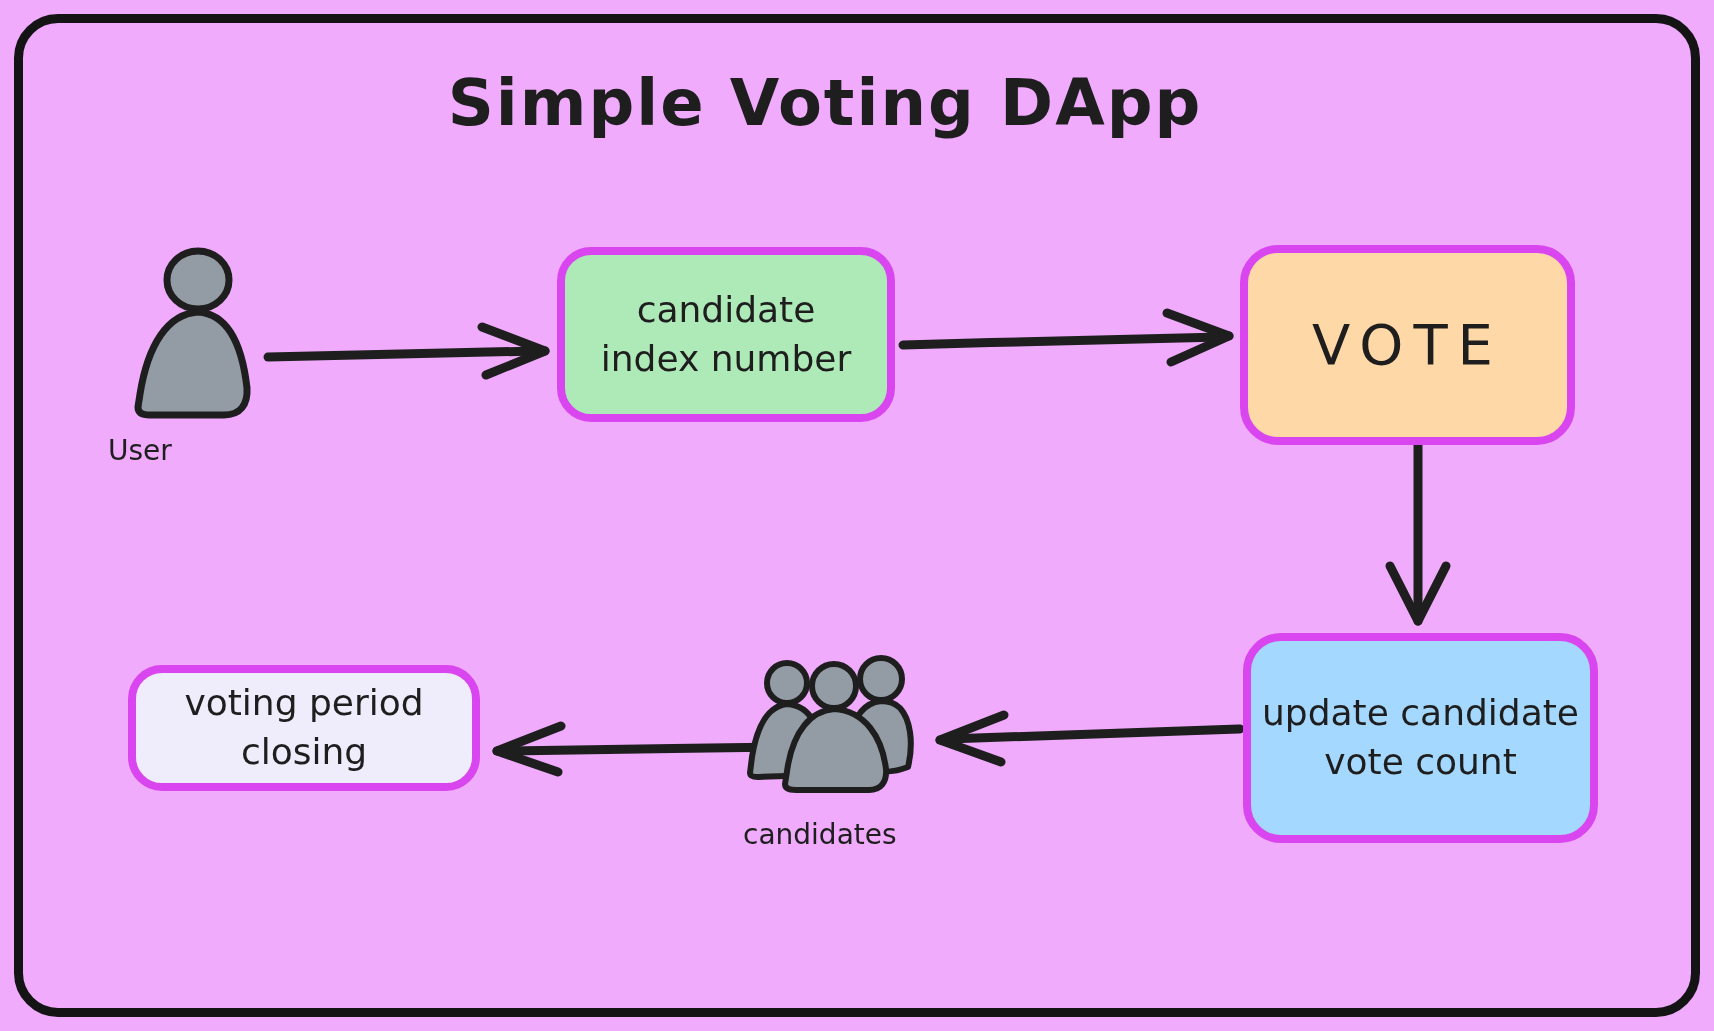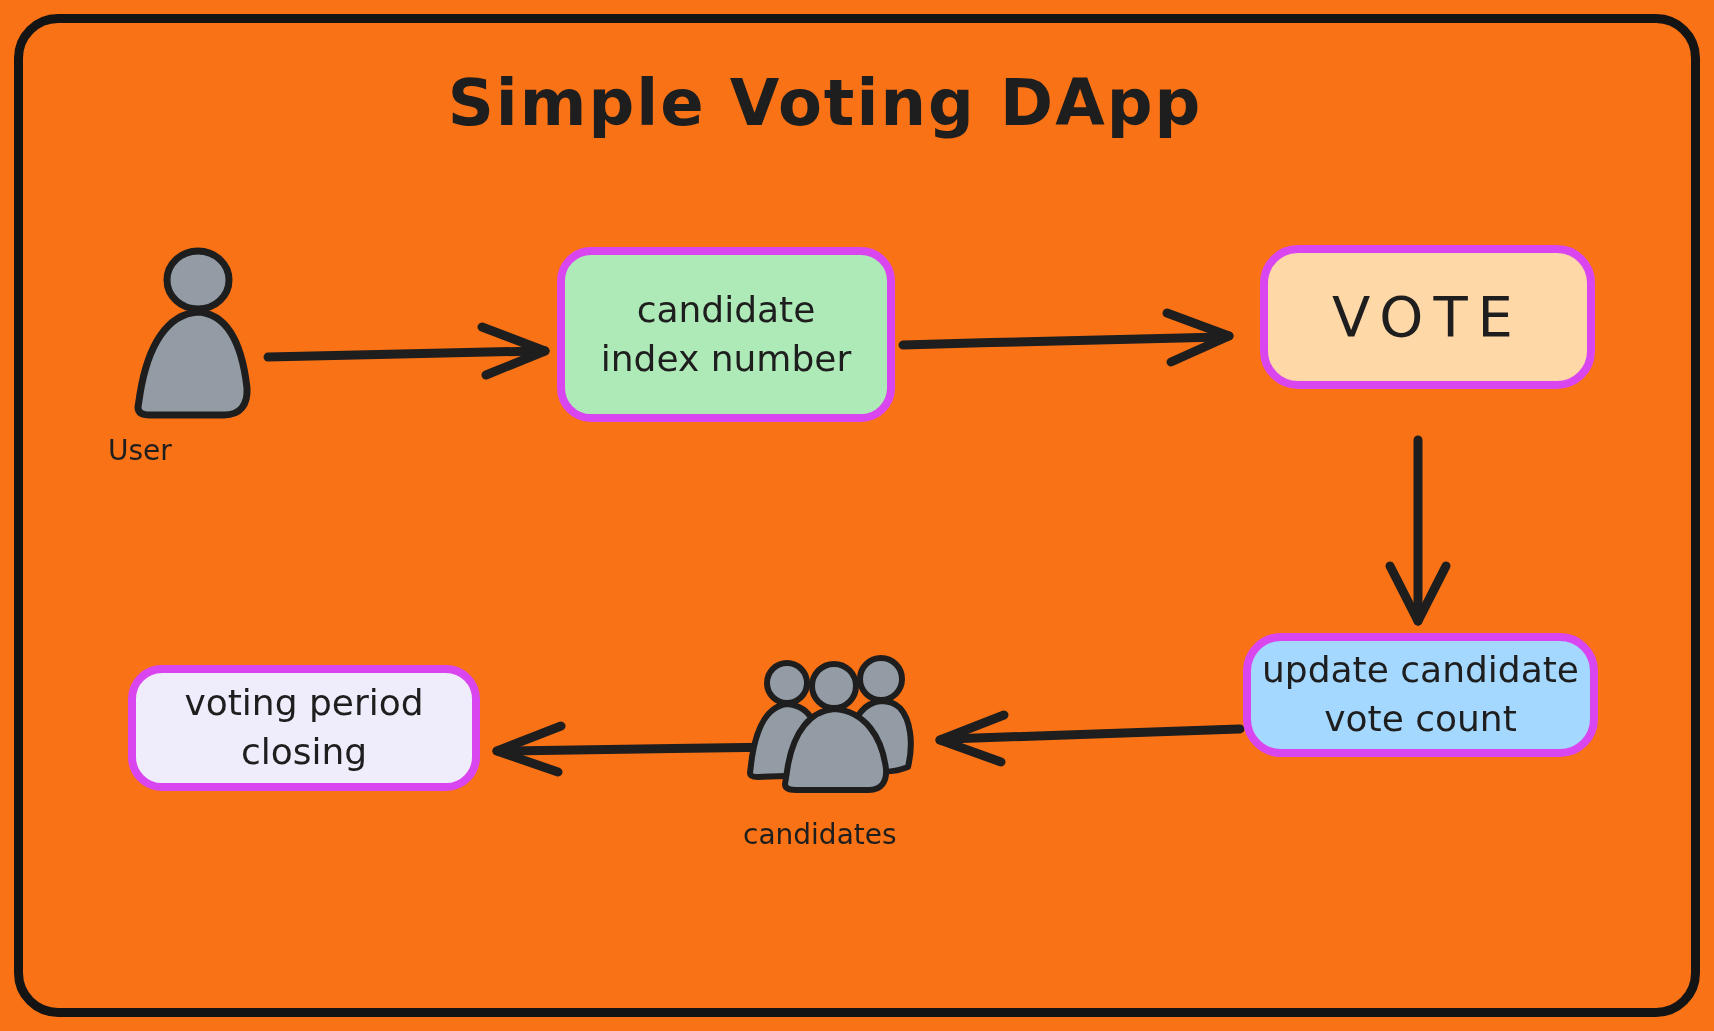--- a/index.html
+++ b/index.html
@@ -1,20 +1,20 @@
 <!DOCTYPE html>
 <html><head>
 <meta charset="utf-8">
 <style>
   html, body { margin: 0; padding: 0; background: #ffffff; }
   #canvas {
     position: relative;
     width: 1714px;
     height: 1031px;
-    background: #f97316;
+    background: #f0abfc;
     overflow: hidden;
     font-family: "DejaVu Sans", sans-serif;
     color: #1e1e1e;
   }
   .frame {
     position: absolute;
     left: 14px; top: 14px; right: 14px; bottom: 14px;
     border: 9px solid #141414;
     border-radius: 44px;
   }
@@ -41,22 +41,22 @@
     font-size: 36px;
     font-weight: 500;
     line-height: 1.35;
   }
   .node-label.big {
     font-size: 56px;
     font-weight: 500;
     letter-spacing: 10px;
   }
   .node-green   { left: 557px;  top: 247px; width: 338px; height: 175px; }
-  .node-orange  { left: 1240px; top: 245px; width: 335px; height: 144px; border-radius: 38px; margin-left: 20px; }
-  .node-blue    { left: 1243px; top: 633px; width: 355px; height: 124px; border-radius: 38px; }
+  .node-orange  { left: 1240px; top: 245px; width: 335px; height: 200px; border-radius: 38px; }
+  .node-blue    { left: 1243px; top: 633px; width: 355px; height: 210px; border-radius: 38px; }
   .node-lav     { left: 128px;  top: 665px; width: 352px; height: 126px; }
   .figure-label {
     position: absolute;
     text-align: left;
     font-size: 28px;
     font-weight: 500;
   }
   .label-user       { left: 108px; top: 434px; width: 180px; }
   .label-candidates { left: 743px; top: 818px; width: 220px; }
   svg { position: absolute; display: block; }

